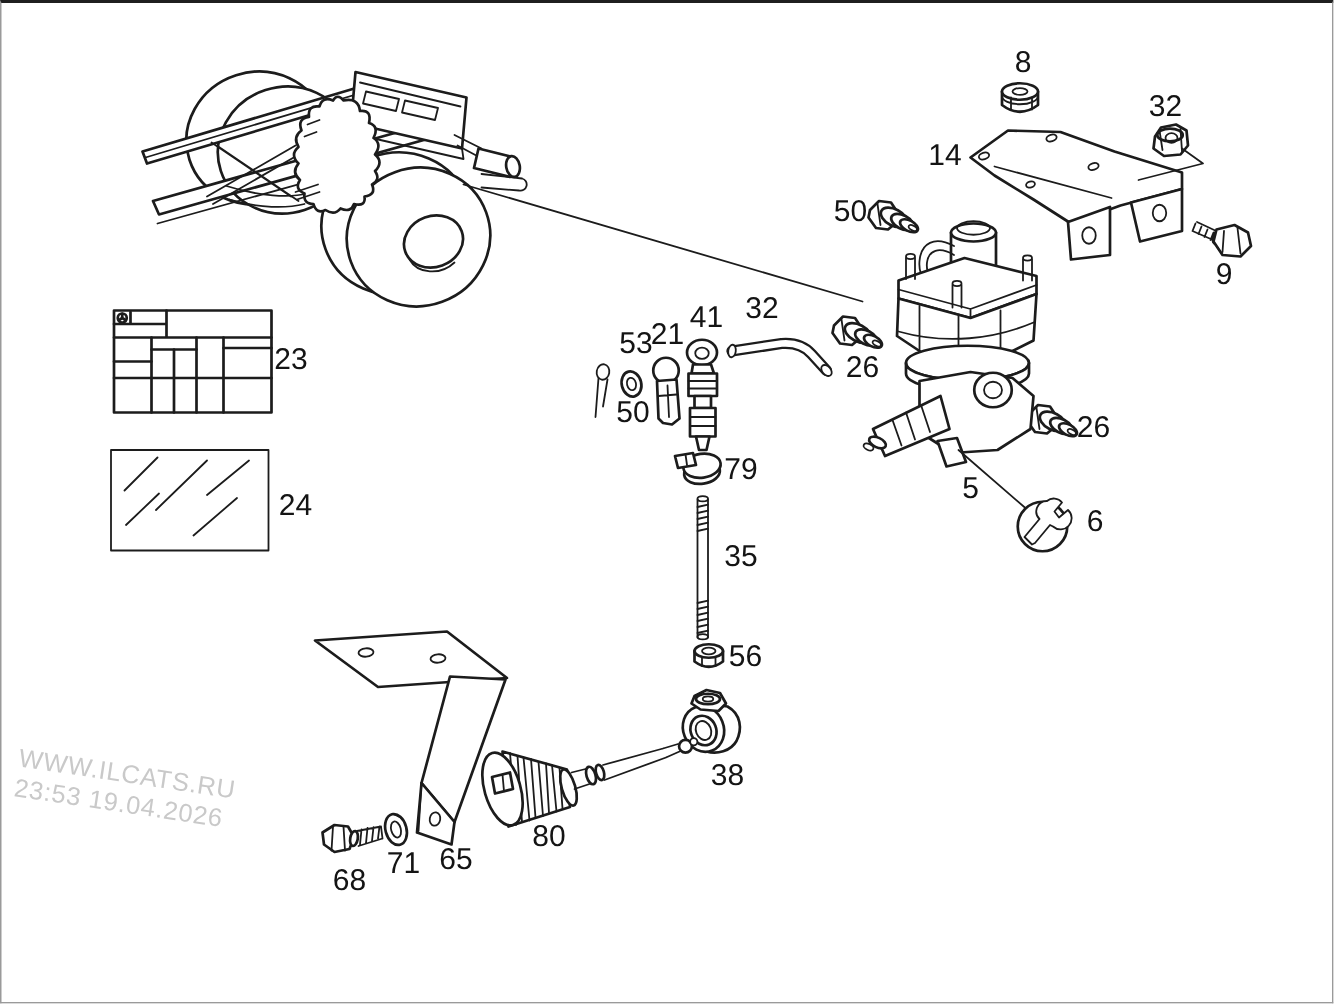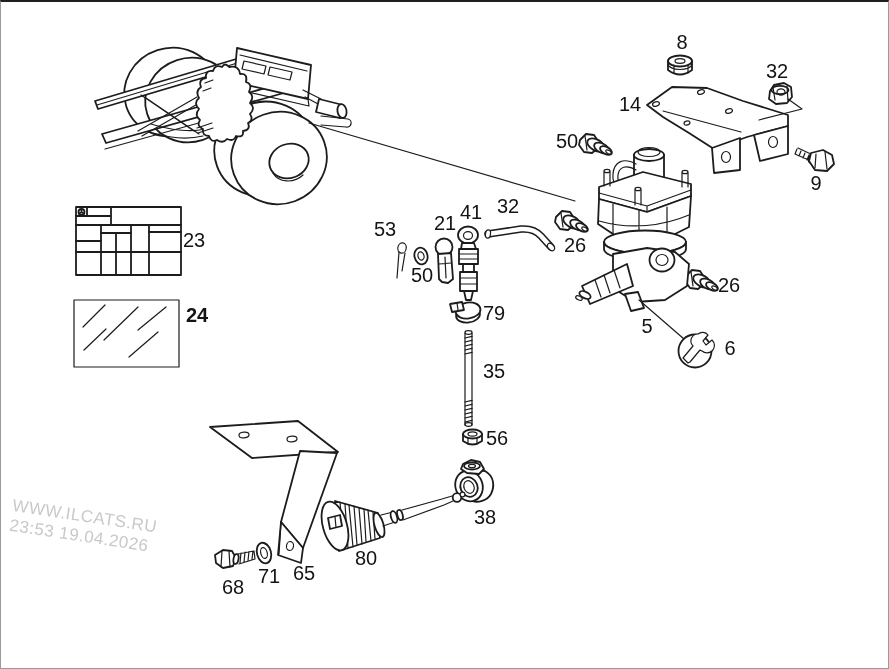--- a/index.html
+++ b/index.html
@@ -289,22 +289,22 @@
     </g>
   </svg>
 
   <div class="callout" style="left:681px;top:40px">8</div>
   <div class="callout" style="left:776px;top:69px">32</div>
   <div class="callout" style="left:629px;top:102px">14</div>
   <div class="callout" style="left:566px;top:139px">50</div>
   <div class="callout" style="left:815px;top:181px">9</div>
   <div class="callout" style="left:574px;top:243px">26</div>
   <div class="callout" style="left:193px;top:238px">23</div>
-  <div class="callout" style="left:196px;top:313px;font-weight:bold">24</div>
-  <div class="callout" style="left:384px;top:227px">53</div>
+  <div class="callout" style="left:196px;top:335px;font-weight:normal">24</div>
+  <div class="callout" style="left:423px;top:227px">53</div>
   <div class="callout" style="left:444px;top:221px">21</div>
   <div class="callout" style="left:470px;top:210px">41</div>
   <div class="callout" style="left:507px;top:204px">32</div>
   <div class="callout" style="left:421px;top:273px">50</div>
   <div class="callout" style="left:493px;top:311px">79</div>
   <div class="callout" style="left:493px;top:369px">35</div>
   <div class="callout" style="left:496px;top:436px">56</div>
   <div class="callout" style="left:646px;top:324px">5</div>
   <div class="callout" style="left:728px;top:283px">26</div>
   <div class="callout" style="left:729px;top:346px">6</div>

